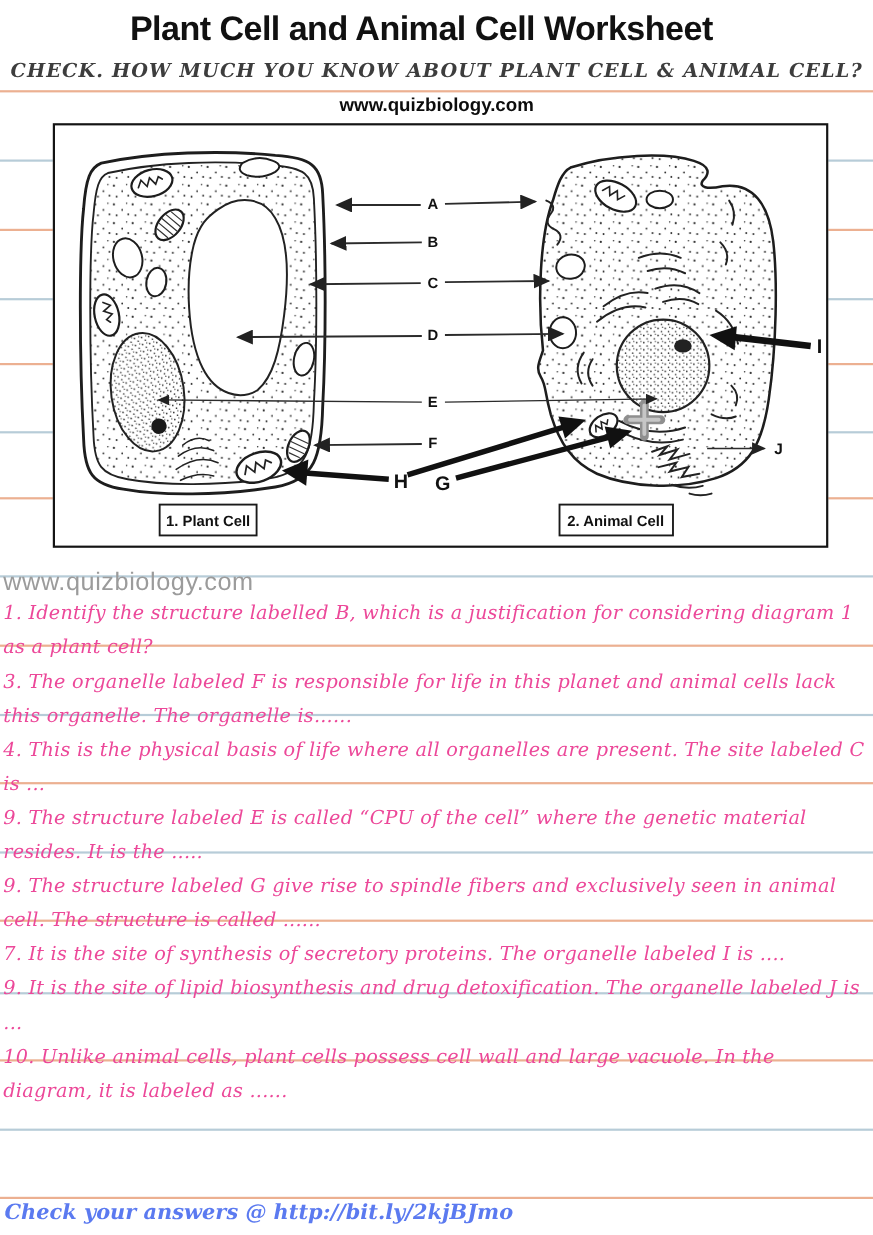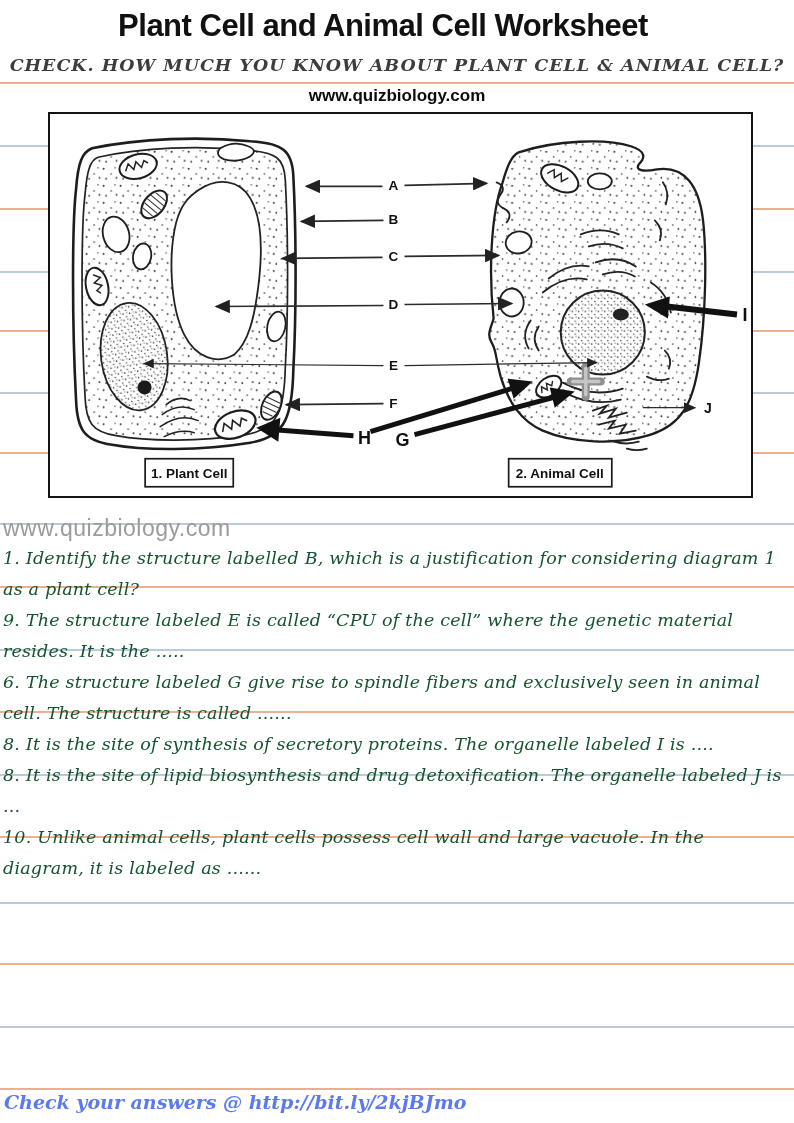--- a/index.html
+++ b/index.html
@@ -50,21 +50,21 @@
   .content{
     position:absolute;left:0;top:513px;width:794px;
     padding:0 8px 0 3px;
   }
   .watermark{
     font-size:23px;color:var(--gray-wm);
     font-weight:400;line-height:30px;letter-spacing:0.5px;
   }
   .questions p{
     font-family:"DejaVu Serif",serif;font-style:italic;
-    font-size:17.5px;line-height:31px;color:#14532d;
+    font-size:17.5px;line-height:31px;color:#ec4899;
     letter-spacing:0.2px;
   }
   .answers-link{
     position:absolute;left:4px;top:1091px;width:786px;
     font-family:"DejaVu Serif",serif;font-style:italic;font-weight:700;
     font-size:19px;color:var(--link-blue);
     text-decoration:none;
   }
   text{font-family:"Liberation Sans",sans-serif;}
 </style>
@@ -272,23 +272,25 @@
         <rect x="458" y="344" width="103" height="28" fill="#fff" stroke="#1a1a1a" stroke-width="1.7"></rect>
         <text x="509" y="363" font-size="13.5" font-weight="bold" fill="#111" text-anchor="middle">2. Animal Cell</text>
       </g>
     </svg>
   </div>
 
   <div class="content">
     <div class="watermark">www.quizbiology.com</div>
     <div class="questions">
       <p>1. Identify the structure labelled B, which is a justification for considering diagram 1 as a plant cell?</p>
+      <p>3. The organelle labeled F is responsible for life in this planet and animal cells lack this organelle. The organelle is......</p>
+      <p>4. This is the physical basis of life where all organelles are present. The site labeled C is ...</p>
       <p>9. The structure labeled E is called “CPU of the cell” where the genetic material resides. It is the .....</p>
-      <p>6. The structure labeled G give rise to spindle fibers and exclusively seen in animal cell. The structure is called ......</p>
-      <p>8. It is the site of synthesis of secretory proteins. The organelle labeled I is ....</p>
-      <p>8. It is the site of lipid biosynthesis and drug detoxification. The organelle labeled J is ...</p>
+      <p>9. The structure labeled G give rise to spindle fibers and exclusively seen in animal cell. The structure is called ......</p>
+      <p>7. It is the site of synthesis of secretory proteins. The organelle labeled I is ....</p>
+      <p>9. It is the site of lipid biosynthesis and drug detoxification. The organelle labeled J is ...</p>
       <p>10. Unlike animal cells, plant cells possess cell wall and large vacuole. In the diagram, it is labeled as ......</p>
     </div>
   </div>
 
   <a href="#" class="answers-link">Check your answers @ http://bit.ly/2kjBJmo</a>
 
 </div>
 
 </body></html>

